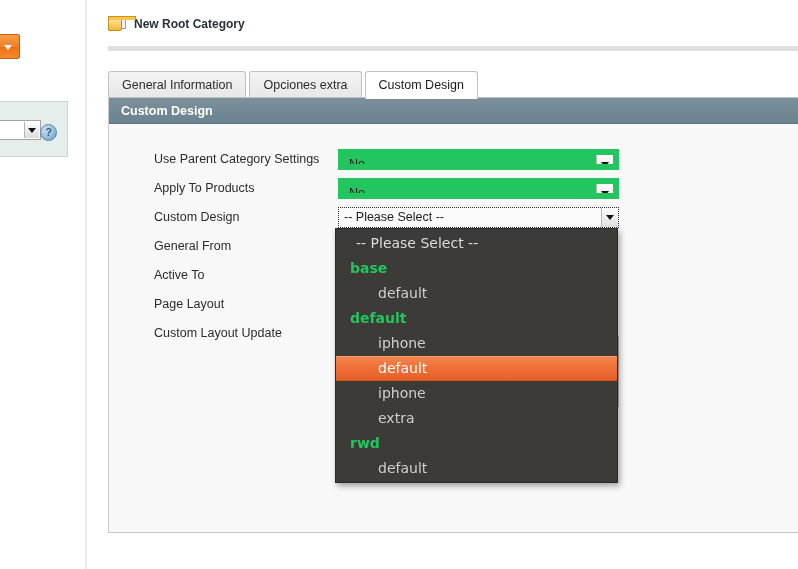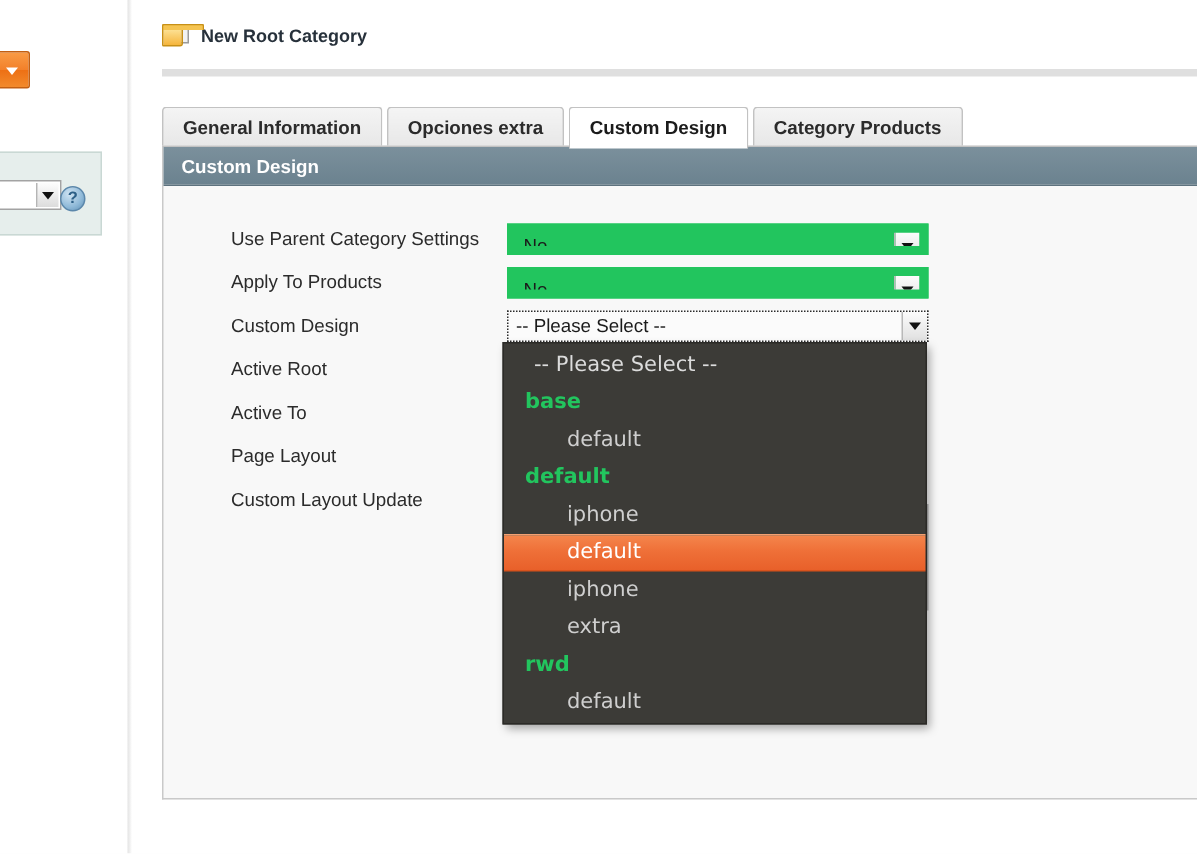--- a/index.html
+++ b/index.html
@@ -85,21 +85,21 @@
     background: #dfdfdf;
   }
 
   
   .tabs { position: absolute; left: 20px; top: 71px; height: 27px; }
   .tab {
     position: relative; float: left; margin-right: 3px; height: 27px;
     padding: 0 13px; line-height: 26px; font-size: 12.5px; color: #2b2b2b;
     background: linear-gradient(to bottom,#f4f4f4 0%,#e7e7e7 100%);
     border: 1px solid #c2c2c2; border-bottom: none;
-    border-radius: 3px 3px 0 0; cursor: pointer; white-space: nowrap; font-weight: bold;
+    border-radius: 3px 3px 0 0; cursor: pointer; white-space: nowrap;
   }
   .tab.active {
     background: #ffffff; color: #1b1b1b; z-index: 3;
     border-color: #c2c2c2; height: 28px;
   }
 
   
   .form-panel {
     position: absolute; left: 20px; top: 97px; width: 778px; height: 436px;
     background: #f8f8f8; border: 1px solid #c9c9c9; border-top: 1px solid #c2c2c2;
@@ -194,21 +194,20 @@
       </span>
       <span class="page-title">New Root Category</span>
     </div>
 
     <div class="title-rule"></div>
 
     <div class="tabs" id="tabs">
         <div class="tab">General Information</div>
         <div class="tab">Opciones extra</div>
         <div class="tab active">Custom Design</div>
-        <div class="tab">Category Products</div>
       </div>
 
     <div class="form-panel">
       <div class="panel-head">Custom Design</div>
       <div class="fields" id="fields">
           <div class="field-row" style="top: 25px;">
             <div class="field-label">Use Parent Category Settings</div>
             <div class="sel"><span>No</span><span class="arrow">
                 <i></i>
               </span></div>
@@ -219,21 +218,21 @@
                 <i></i>
               </span></div>
           </div>
           <div class="field-row" style="top: 83px;">
             <div class="field-label">Custom Design</div>
             <div class="sel focused"><span>-- Please Select --</span><span class="arrow">
                 <i></i>
               </span></div>
           </div>
           <div class="field-row" style="top: 112px;">
-            <div class="field-label">Active Root</div>
+            <div class="field-label">General From</div>
           </div>
           <div class="field-row" style="top: 141px;">
             <div class="field-label">Active To</div>
           </div>
           <div class="field-row" style="top: 170px;">
             <div class="field-label">Page Layout</div>
           </div>
           <div class="field-row" style="top: 199px;">
             <div class="field-label">Custom Layout Update</div>
           </div>

